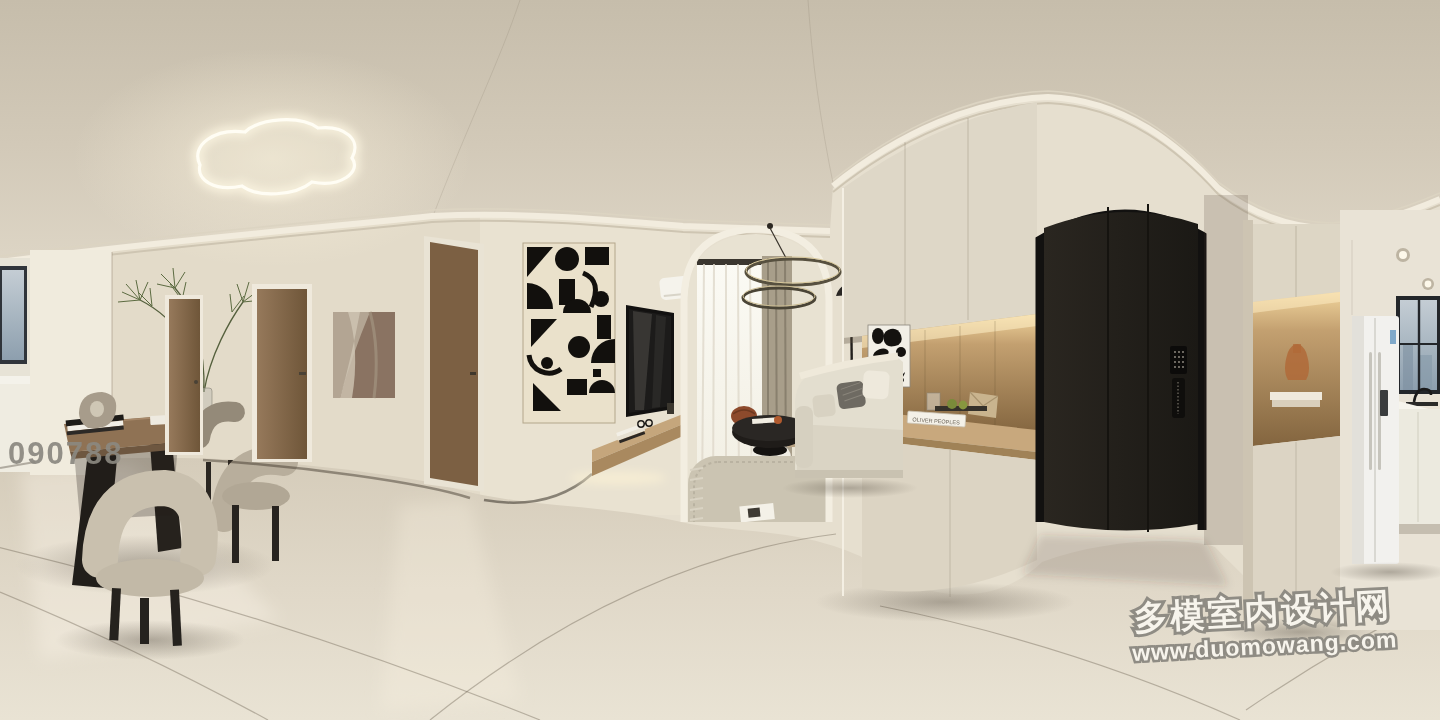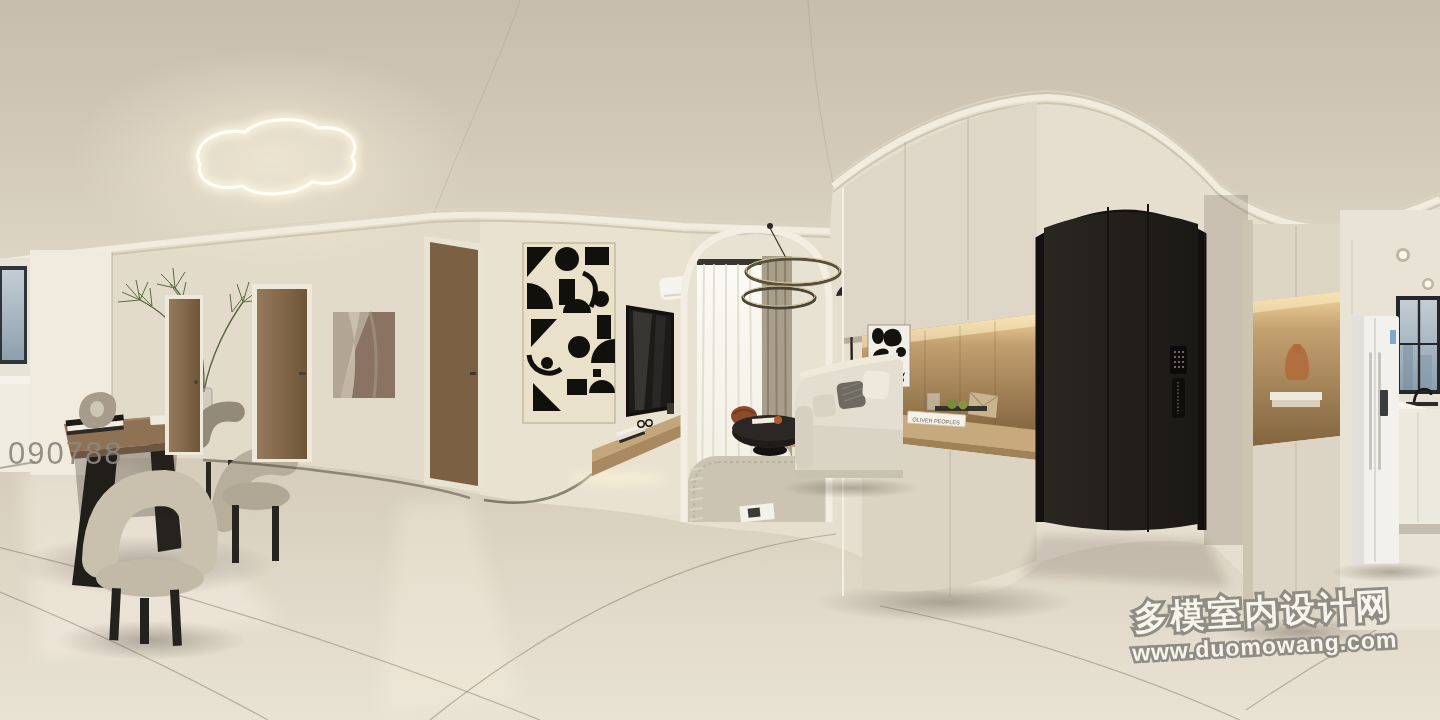--- a/index.html
+++ b/index.html
@@ -1,19 +1,19 @@
 <!DOCTYPE html>
 <html><head>
 <meta charset="utf-8">
 <style>
   html,body{margin:0;padding:0;background:#1d1b18;}
   .stage{position:relative;width:1440px;height:720px;overflow:hidden;background:#e6dfcf;
          font-family:"Liberation Sans",sans-serif;}
   .stage svg{position:absolute;left:0;top:0;}
-  .wm-id{position:absolute;left:8px;top:436px;font-weight:400;font-size:31px;
+  .wm-id{position:absolute;left:8px;top:436px;font-weight:700;font-size:31px;
          letter-spacing:2px;color:#8b8880;opacity:.92;}
   .wm-site{position:absolute;right:44px;top:592px;text-align:center;
            transform:rotate(-3deg);color:#f7f4ec;}
   .wm-name{font-weight:700;font-size:34px;line-height:1.15;letter-spacing:3px;
            -webkit-text-stroke:6px #8f8c84;paint-order:stroke fill;}
   .wm-url{font-weight:700;font-size:23px;line-height:1.2;letter-spacing:1px;
           -webkit-text-stroke:5px #8f8c84;paint-order:stroke fill;margin-top:2px;}
 </style>
 </head>
 <body>

